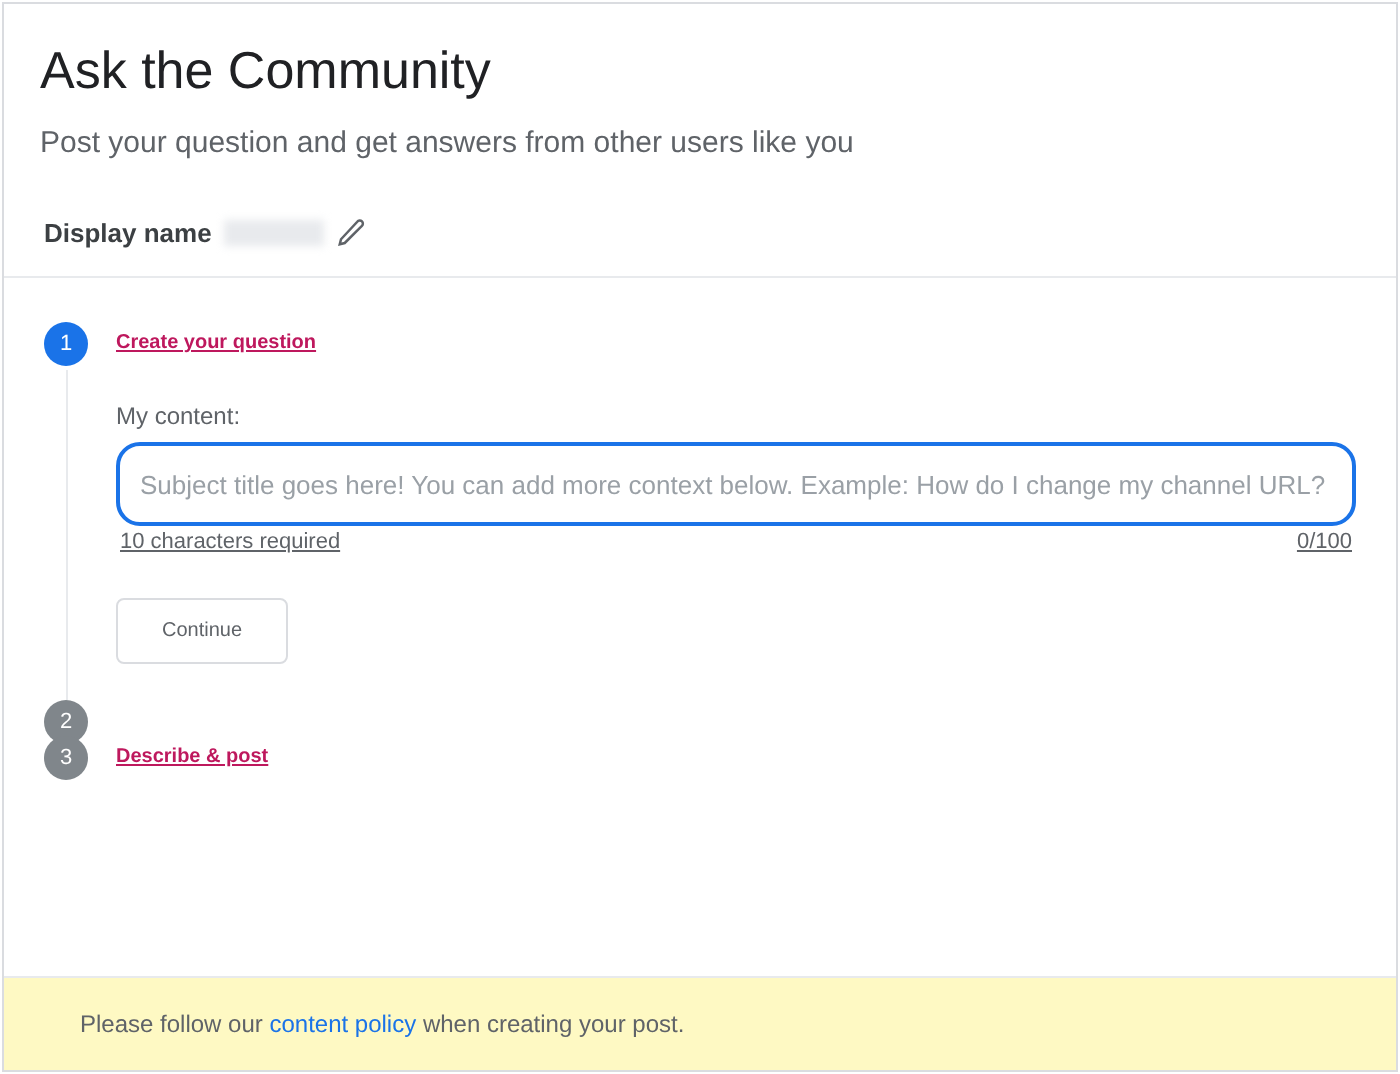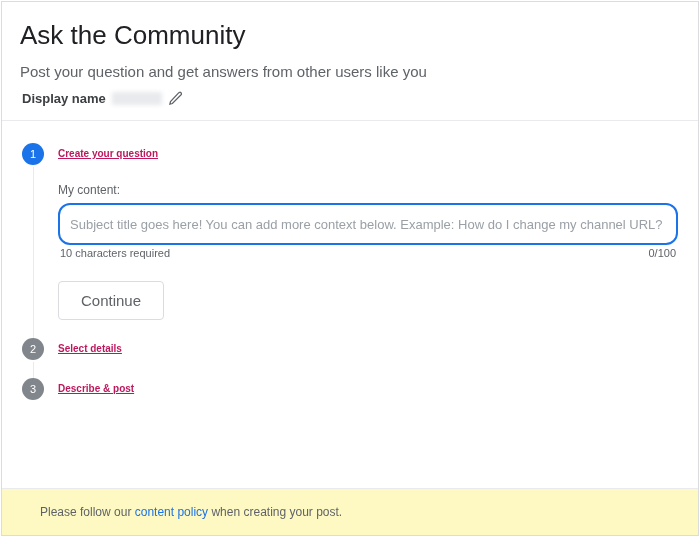--- a/index.html
+++ b/index.html
@@ -25,20 +25,21 @@
     }
     .title {
       font-size: 26px;
       font-weight: 400;
       color: #202124;
       margin-bottom: 12px;
     }
     .subtitle {
       font-size: 15px;
       color: #5f6368;
+      margin-bottom: 18px;
     }
     .display-name-row {
       display: flex;
       align-items: center;
       gap: 6px;
       padding: 0 20px 14px 20px;
     }
     .display-name-label {
       font-size: 13px;
       font-weight: bold;
@@ -132,28 +133,29 @@
     .input-box-wrap {
       position: relative;
     }
     .below-meta {
       display: flex;
       justify-content: space-between;
       font-size: 11px;
       color: #5f6368;
       margin-top: 2px;
       padding: 0 2px;
+      text-decoration: underline;
     }
     .continue-btn {
       margin-top: 22px;
       padding: 10px 22px;
       border: 1px solid #dadce0;
       background: #fff;
       color: #5f6368;
-      font-size: 15px;
+      font-size: 10px;
       font-weight: 500;
       cursor: pointer;
       border-radius: 4px;
       font-family: inherit;
     }
     .footer {
       position: absolute;
       bottom: 0;
       left: 0;
       right: 0;
@@ -201,21 +203,20 @@
         <div class="below-meta">
           <span>10 characters required</span>
           <span>0/100</span>
         </div>
         <button class="continue-btn">Continue</button>
       </div>
     </div>
 
     <div class="step">
       <div class="step-circle inactive">2</div>
-      <div class="step-title">Select details</div>
     </div>
 
     <div class="step last">
       <div class="step-circle inactive">3</div>
       <div class="step-title">Describe &amp; post</div>
     </div>
   </div>
 
   <div class="footer">
     <span>Please follow our </span><a href="#" class="policy-link">content policy</a><span> when creating your post.</span>

